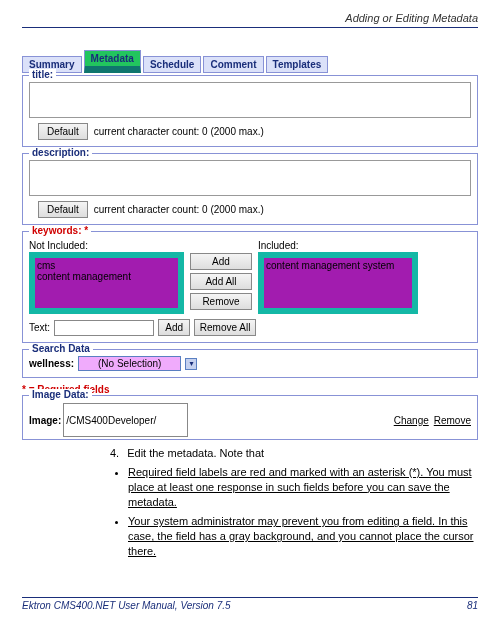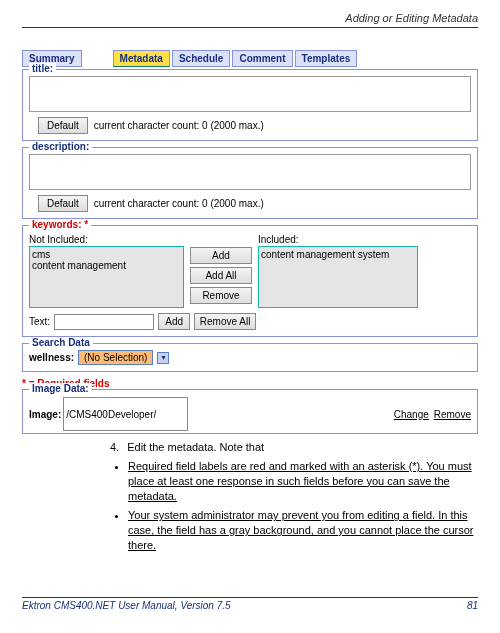--- a/index.html
+++ b/index.html
@@ -18,21 +18,21 @@
     .tabs { display: flex; gap: 2px; align-items: flex-end; margin-bottom: 2px; }
     .tab {
       border: 1px solid #8892d6;
       background: #dbe1f9;
       color: #1a2e7a;
       font-weight: bold;
       font-size: 10px;
       padding: 2px 6px;
       cursor: pointer;
     }
-    .tab.active { background: #fde047; border-bottom: 1px solid #0f766e; position: relative; z-index: 2; margin-left: 29px; }
+    .tab.active { background: #22c55e; border-bottom: 7px solid #0f766e; position: relative; z-index: 2; }
     .fieldset-like {
       border: 1px solid #8892d6;
       padding: 4px 6px 6px 6px;
       margin-bottom: 6px;
       position: relative;
     }
     .fieldset-like .legend {
       position: absolute; top: -7px; left: 6px;
       background: #fff; padding: 0 3px;
       font-size: 10px; font-weight: bold;
@@ -48,35 +48,35 @@
       background: linear-gradient(#f4f4f4,#dedede);
       border: 1px solid #888;
       font-size: 10px; padding: 2px 8px;
       cursor: pointer;
     }
     .charcount-row { display: flex; align-items: center; gap: 6px; margin-top: 3px; font-size: 10px; padding-left: 9px; }
     .kw-row { display: flex; gap: 6px; margin-top: 4px; align-items: flex-start; }
     .kw-col { display: flex; flex-direction: column; font-size: 10px; }
     .kw-label { font-size: 10px; margin-bottom: 1px; }
     .kw-listbox {
-      border: 1px solid #14b8a6; background: #e5e5e5;
+      border: 6px solid #14b8a6; background: #a21caf;
       width: 155px; height: 62px; font-size: 10px;
       padding: 2px; white-space: pre-line;
     }
     .kw-btns { display: flex; flex-direction: column; gap: 3px; margin-top: 13px; }
     .kw-btns button, .small-btn {
       background: linear-gradient(#f4f4f4,#dedede);
       border: 1px solid #888;
       font-size: 10px; padding: 2px 0;
       width: 62px; cursor: pointer;
     }
     .kw-textrow { display: flex; align-items: center; gap: 4px; margin-top: 5px; font-size: 10px; }
     .kw-textrow input[type=text] { border: 1px solid #888; height: 16px; width: 100px; font-size: 10px; }
     .small-btn.sm { width: 32px; }
-    .select-box { border: 1px solid #5a7fc1; background: #fdba74; font-size: 10px; padding: 1px 5px; }
+    .select-box { border: 1px solid #5a7fc1; background: #f0abfc; font-size: 10px; padding: 1px 19px; }
     .wellness-row { display: flex; align-items: center; gap: 4px; margin-top: 2px; }
     .wellness-label { font-size: 10px; font-weight: bold; }
     .req-note { color: #d00000; font-weight: bold; font-size: 10px; margin-top: 3px; }
     .img-row { display: flex; align-items: center; gap: 2px; margin-top: 3px; font-size: 10px; }
     .img-row input[type=text] { border: 1px solid #888; height: 14px; width: 125px; font-size: 10px; padding: 16px 2px; }
     .img-row .spacer { flex: 1; }
     .img-row .linkish { text-decoration: underline; color: #000; cursor: pointer; margin-left: 3px; }
     .instr { margin: 6px 0 0 88px; font-size: 11px; line-height: 1.35; }
     .instr ul { list-style: disc; margin: 4px 0 0 18px; text-decoration: underline; }
     .instr ul li { margin-bottom: 5px; }

